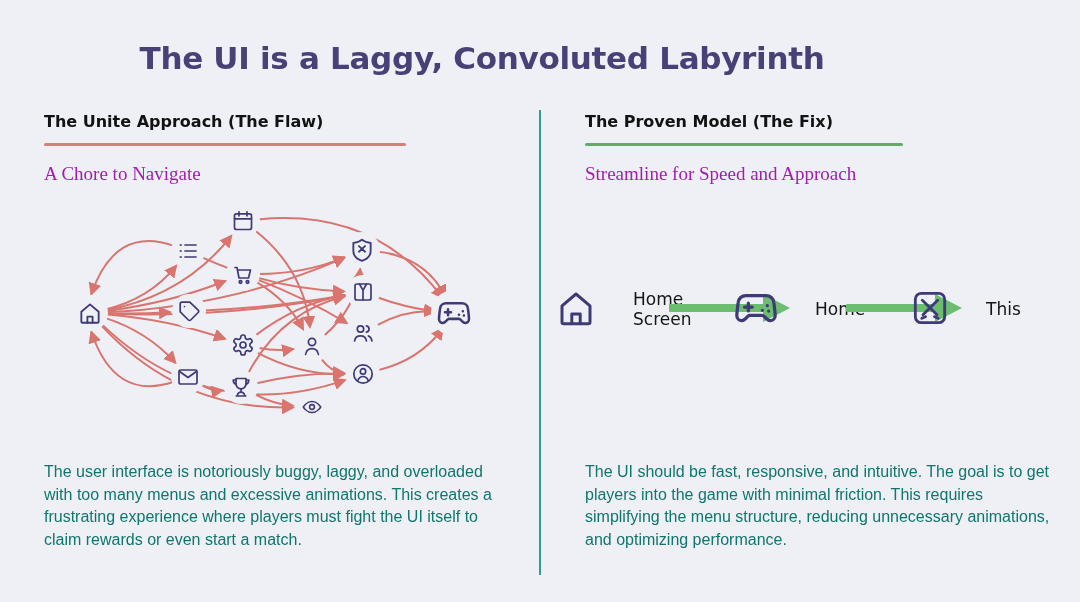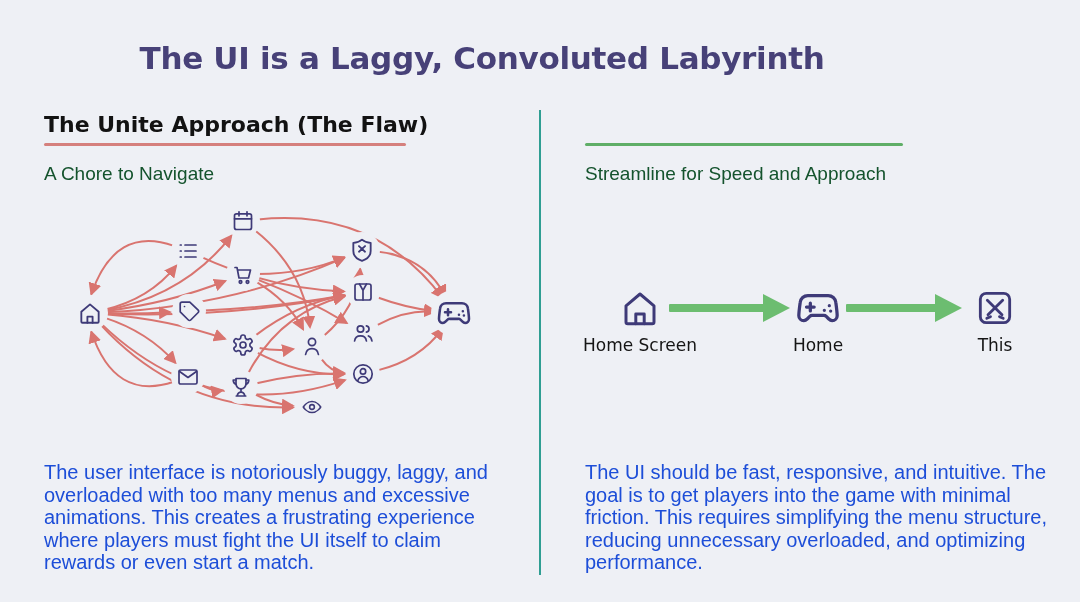--- a/index.html
+++ b/index.html
@@ -12,54 +12,55 @@
     color:var(--text);
   }
   .page{position:relative;width:1080px;height:602px;background:var(--bg);overflow:hidden;}
   .title{
     position:absolute;left:0;top:40px;width:964px;text-align:center;
     font-family:"DejaVu Sans", sans-serif;font-weight:bold;font-size:31px;
     letter-spacing:-0.3px;color:var(--title);
   }
   .col-head{
     position:absolute;top:112px;
-    font-family:"DejaVu Sans", sans-serif;font-weight:bold;font-size:22px;color:#121212;
+    font-family:"DejaVu Sans", sans-serif;font-weight:bold;font-size:16px;color:#121212;
   }
   .col-head.left{left:44px;}
   .col-head.right{left:585px;}
   .underline{position:absolute;top:143px;height:3px;border-radius:2px;}
   .underline.left{left:44px;width:362px;background:var(--ul-red);}
   .underline.right{left:585px;width:318px;background:var(--ul-green);}
-  .subtitle{position:absolute;top:163px;font-size:19px;color:#14532d;}
+  .subtitle{position:absolute;top:163px;font-size:19px;color:#a21caf;font-family:Liberation Serif, serif;}
   .subtitle.left{left:44px;}
   .subtitle.right{left:585px;}
   .divider{position:absolute;left:539px;top:110px;width:2px;height:465px;background:var(--teal);}
   .diagram{position:absolute;left:50px;top:196px;width:440px;height:255px;color:var(--navy);}
   .flow{position:absolute;left:585px;top:282px;width:455px;height:85px;color:var(--navy);}
   .flow-step{position:absolute;top:0;transform:translateX(-50%);width:170px;
-    display:flex;flex-direction:column;align-items:center;}
+    display:flex;flex-direction:row;align-items:center;gap:36px;}
   .flow-icon{height:52px;display:flex;align-items:center;justify-content:center;}
   .flow-label{margin-top:1px;font-family:"DejaVu Sans", sans-serif;font-size:17px;color:#151515;}
   .flow-arrow{position:absolute;top:9px;}
   .flow-arrow rect,.flow-arrow polygon{fill:var(--green);}
-  .desc{font-size:20px;line-height:22.5px;color:#1d4ed8;position:absolute;top:461px;}
+  .desc{font-size:16px;line-height:22.5px;color:#0f766e;position:absolute;top:461px;}
   .desc.left{left:44px;width:470px;}
   .desc.right{left:585px;width:474px;}
 </style>
 </head>
 <body style="--bg: #eef0f5; --title: #474178; --salmon: #d9746f; --green: #6cbd70; --teal: #2f9e93; --navy: #3e3a78; --text: #1c1c1c; --ul-red: #d5807d; --ul-green: #5fae67;">
 
 <div class="page">
 
   <div class="title">The UI is a Laggy, Convoluted Labyrinth</div>
 
   <div class="col-head left">The Unite Approach (The Flaw)</div>
   <div class="underline left"></div>
   <div class="subtitle left">A Chore to Navigate</div>
 
+  <div class="col-head right">The Proven Model (The Fix)</div>
   <div class="underline right"></div>
   <div class="subtitle right">Streamline for Speed and Approach</div>
 
   <div class="divider"></div>
 
   <svg class="diagram" id="flaw-diagram" width="440" height="255" viewBox="0 0 440 255">
       <defs>
         <marker id="ah" viewBox="0 0 10 10" refX="8.5" refY="5" markerWidth="6.5" markerHeight="6.5" orient="auto">
           <path d="M0 0 L10 5 L0 10 Z" fill="#d9746f"></path>
         </marker>
@@ -210,15 +211,15 @@
             <rect x="3.2" y="3.2" width="17.6" height="17.6" rx="3.6"></rect>
             <path d="m7.4 7.4 8.8 8.6M16.6 7.4l-8.8 8.6"></path>
             <path d="m14.7 17.2 2.2 1M9.3 17.2l-2.2 1"></path>
           </svg>
         </span>
       <div class="flow-label">This</div>
     </div>
   </div>
 
   <div class="desc left">The user interface is notoriously buggy, laggy, and overloaded with too many menus and excessive animations. This creates a frustrating experience where players must fight the UI itself to claim rewards or even start a match.</div>
-  <div class="desc right">The UI should be fast, responsive, and intuitive. The goal is to get players into the game with minimal friction. This requires simplifying the menu structure, reducing unnecessary overloaded, and optimizing performance.</div>
+  <div class="desc right">The UI should be fast, responsive, and intuitive. The goal is to get players into the game with minimal friction. This requires simplifying the menu structure, reducing unnecessary animations, and optimizing performance.</div>
 
 </div>
 
 </body></html>

